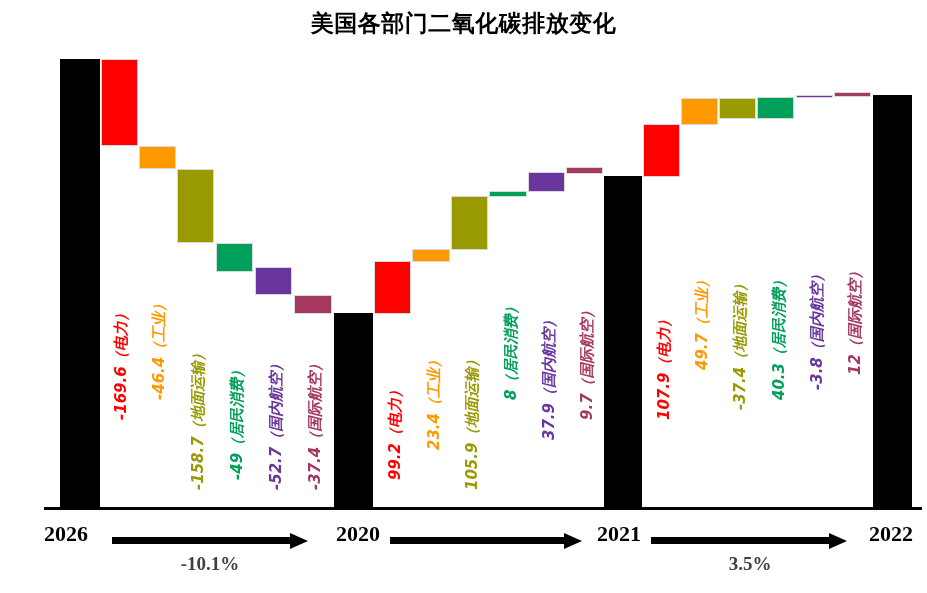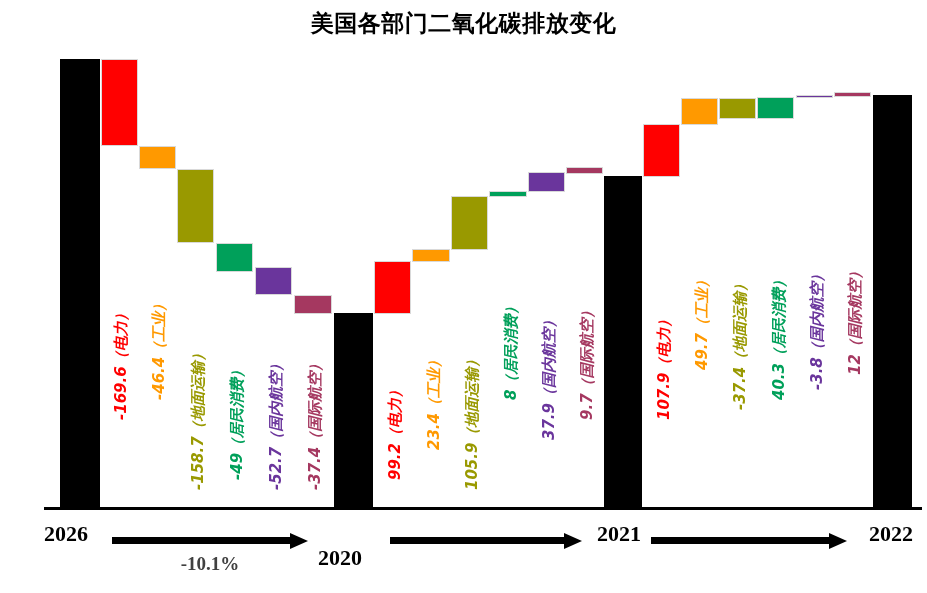--- a/index.html
+++ b/index.html
@@ -162,31 +162,32 @@
       <div class="bar-label" style="left: 772px; top: 400px; color: rgb(0, 160, 90);">40.3（居民消费）</div>
       <div class="bar-label" style="left: 810px; top: 390px; color: rgb(106, 53, 156);">-3.8（国内航空）</div>
       <div class="bar-label" style="left: 848px; top: 375px; color: rgb(165, 56, 96);">12（国际航空）</div>
     </div>
 
   <div id="baseline"></div>
 
   <div id="axis-row">
 
   <div class="year-label" style="left: 44px;">2026</div>
-      <div class="year-label" style="left: 318px; margin-top: 24px;">2020</div>
+      <div class="year-label" style="left: 336px;">2020</div>
       <div class="year-label" style="left: 597px;">2021</div>
       <div class="year-label" style="left: 869px; text-align: right;">2022</div>
       <div class="arrow-wrap" style="left: 112px; width: 196px;">
         <div class="arrow-shaft" style="width: 178px;"></div>
         <div class="arrow-head" style="left: 178px;"></div>
       </div>
       <div class="pct-label" style="left: 150px; width: 120px;">-10.1%</div>
       <div class="arrow-wrap" style="left: 390px; width: 192px;">
         <div class="arrow-shaft" style="width: 174px;"></div>
         <div class="arrow-head" style="left: 174px;"></div>
       </div>
       <div class="arrow-wrap" style="left: 651px; width: 196px;">
         <div class="arrow-shaft" style="width: 178px;"></div>
         <div class="arrow-head" style="left: 178px;"></div>
       </div>
+      <div class="pct-label" style="left: 690px; width: 120px;">3.5%</div>
     </div>
 
 </div>
 
 </body></html>

